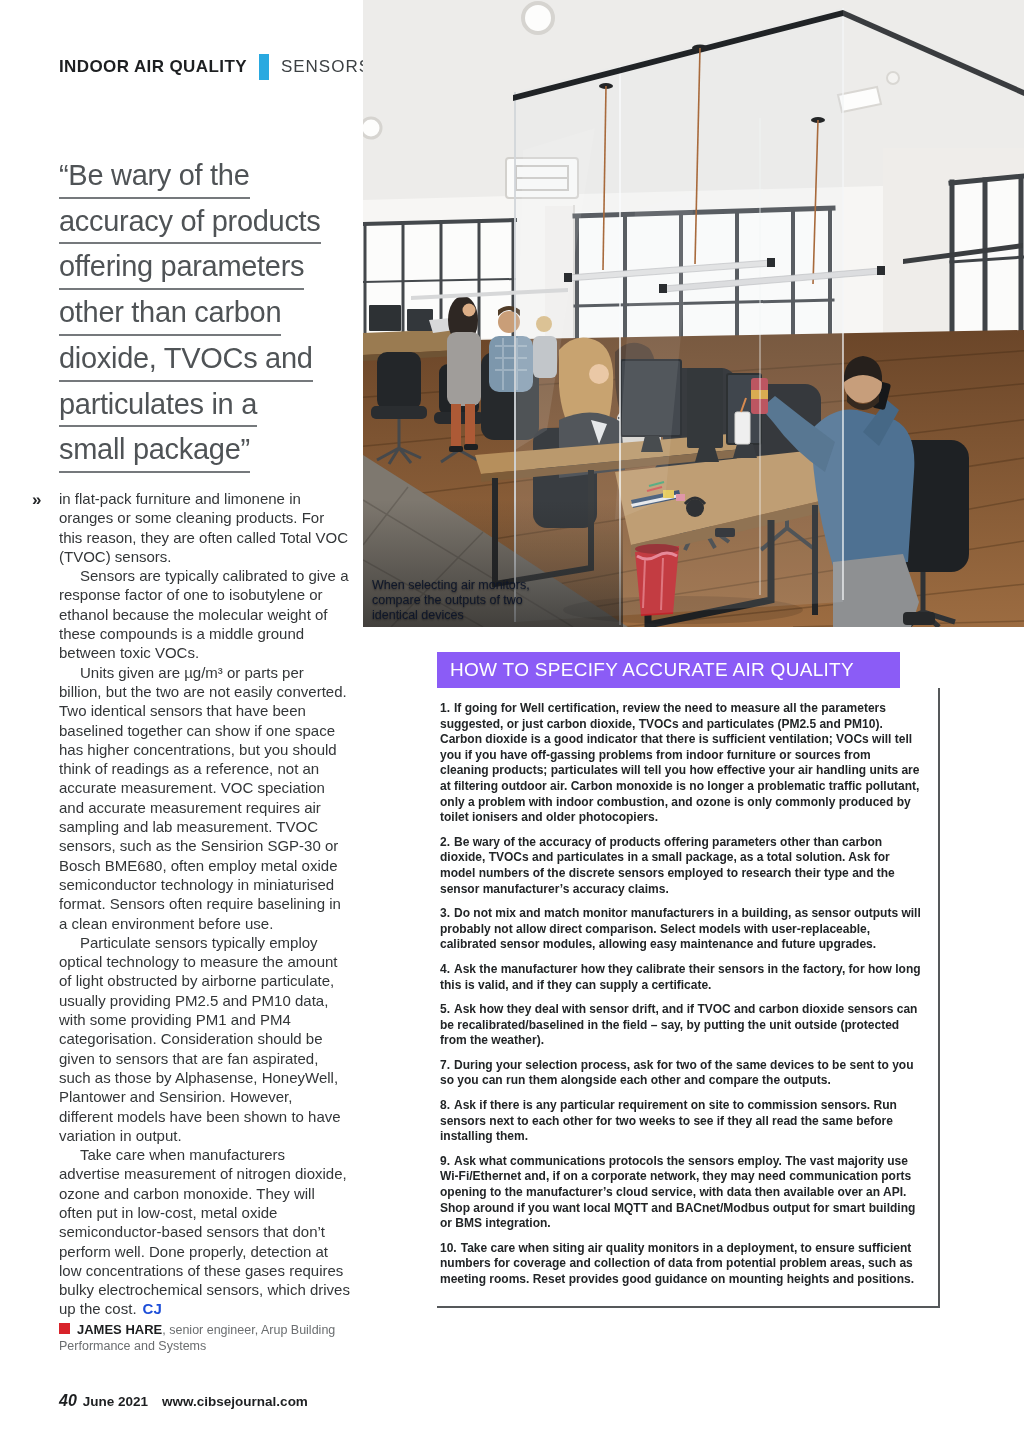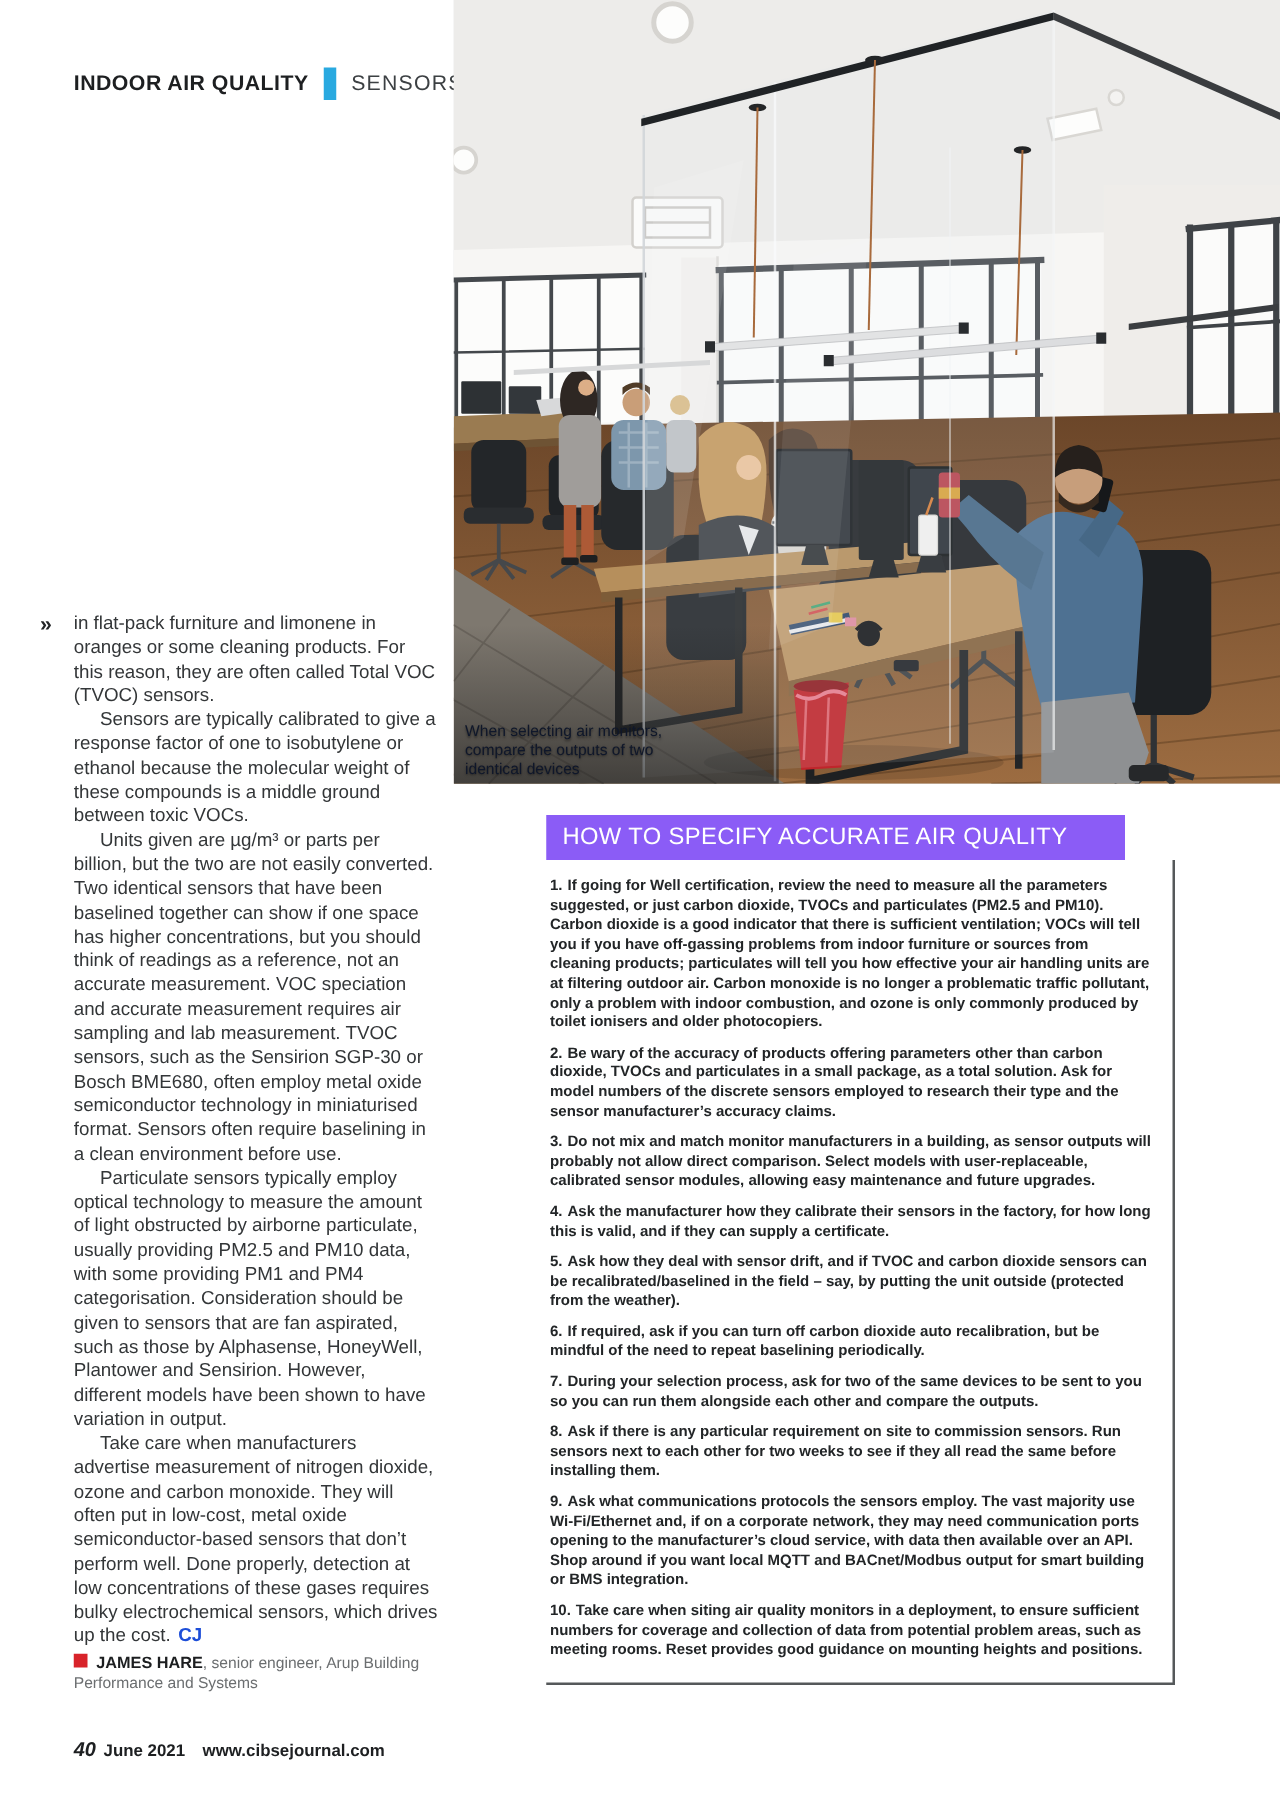--- a/index.html
+++ b/index.html
@@ -56,20 +56,29 @@
 <body>
 
 <div class="page">
 
   <div class="kicker">
     <span class="k-bold">INDOOR AIR QUALITY</span>
     <span class="k-bar"></span>
     <span class="k-light">SENSORS</span>
   </div>
 
+  <div class="quote">
+    <span class="q-line">“Be wary of the</span>
+    <span class="q-line">accuracy of products</span>
+    <span class="q-line">offering parameters</span>
+    <span class="q-line">other than carbon</span>
+    <span class="q-line">dioxide, TVOCs and</span>
+    <span class="q-line">particulates in a</span>
+    <span class="q-line">small package”</span>
+  </div>
 
   <div class="bodycol">
     <span class="cont-marker">»</span>
     <p>in flat-pack furniture and limonene in oranges or some cleaning products. For this reason, they are often called Total VOC (TVOC) sensors.</p>
     <p>Sensors are typically calibrated to give a response factor of one to isobutylene or ethanol because the molecular weight of these compounds is a middle ground between toxic VOCs.</p>
     <p>Units given are µg/m³ or parts per billion, but the two are not easily converted. Two identical sensors that have been baselined together can show if one space has higher concentrations, but you should think of readings as a reference, not an accurate measurement. VOC speciation and accurate measurement requires air sampling and lab measurement. TVOC sensors, such as the Sensirion SGP-30 or Bosch BME680, often employ metal oxide semiconductor technology in miniaturised format. Sensors often require baselining in a clean environment before use.</p>
     <p>Particulate sensors typically employ optical technology to measure the amount of light obstructed by airborne particulate, usually providing PM2.5 and PM10 data, with some providing PM1 and PM4 categorisation. Consideration should be given to sensors that are fan aspirated, such as those by Alphasense, HoneyWell, Plantower and Sensirion. However, different models have been shown to have variation in output.</p>
     <p><span>Take care when manufacturers advertise measurement of nitrogen dioxide, ozone and carbon monoxide. They will often put in low-cost, metal oxide semiconductor-based sensors that don’t perform well. Done properly, detection at low concentrations of these gases requires bulky electrochemical sensors, which drives up the cost.</span><span class="endmark">CJ</span></p>
   </div>
 
@@ -289,21 +298,20 @@
   </div>
 
   <div class="specbox">
     <div class="spec-title">HOW TO SPECIFY ACCURATE AIR QUALITY MONITORS</div>
     <div class="spec-body">
       <p class="spec-item"><b>1.</b><span>If going for Well certification, review the need to measure all the parameters suggested, or just carbon dioxide, TVOCs and particulates (PM2.5 and PM10). Carbon dioxide is a good indicator that there is sufficient ventilation; VOCs will tell you if you have off-gassing problems from indoor furniture or sources from cleaning products; particulates will tell you how effective your air handling units are at filtering outdoor air. Carbon monoxide is no longer a problematic traffic pollutant, only a problem with indoor combustion, and ozone is only commonly produced by toilet ionisers and older photocopiers.</span></p>
       <p class="spec-item"><b>2.</b><span>Be wary of the accuracy of products offering parameters other than carbon dioxide, TVOCs and particulates in a small package, as a total solution. Ask for model numbers of the discrete sensors employed to research their type and the sensor manufacturer’s accuracy claims.</span></p>
       <p class="spec-item"><b>3.</b><span>Do not mix and match monitor manufacturers in a building, as sensor outputs will probably not allow direct comparison. Select models with user-replaceable, calibrated sensor modules, allowing easy maintenance and future upgrades.</span></p>
       <p class="spec-item"><b>4.</b><span>Ask the manufacturer how they calibrate their sensors in the factory, for how long this is valid, and if they can supply a certificate.</span></p>
       <p class="spec-item"><b>5.</b><span>Ask how they deal with sensor drift, and if TVOC and carbon dioxide sensors can be recalibrated/baselined in the field – say, by putting the unit outside (protected from the weather).</span></p>
-      <p class="spec-item"><b>6.</b><span>If required, ask if you can turn off carbon dioxide auto recalibration, but be mindful of the need to repeat baselining periodically.</span></p>
       <p class="spec-item"><b>7.</b><span>During your selection process, ask for two of the same devices to be sent to you so you can run them alongside each other and compare the outputs.</span></p>
       <p class="spec-item"><b>8.</b><span>Ask if there is any particular requirement on site to commission sensors. Run sensors next to each other for two weeks to see if they all read the same before installing them.</span></p>
       <p class="spec-item"><b>9.</b><span>Ask what communications protocols the sensors employ. The vast majority use Wi-Fi/Ethernet and, if on a corporate network, they may need communication ports opening to the manufacturer’s cloud service, with data then available over an API. Shop around if you want local MQTT and BACnet/Modbus output for smart building or BMS integration.</span></p>
       <p class="spec-item"><b>10.</b><span>Take care when siting air quality monitors in a deployment, to ensure sufficient numbers for coverage and collection of data from potential problem areas, such as meeting rooms. Reset provides good guidance on mounting heights and positions.</span></p>
     </div>
   </div>
 
 </div>
 
 </body></html>

